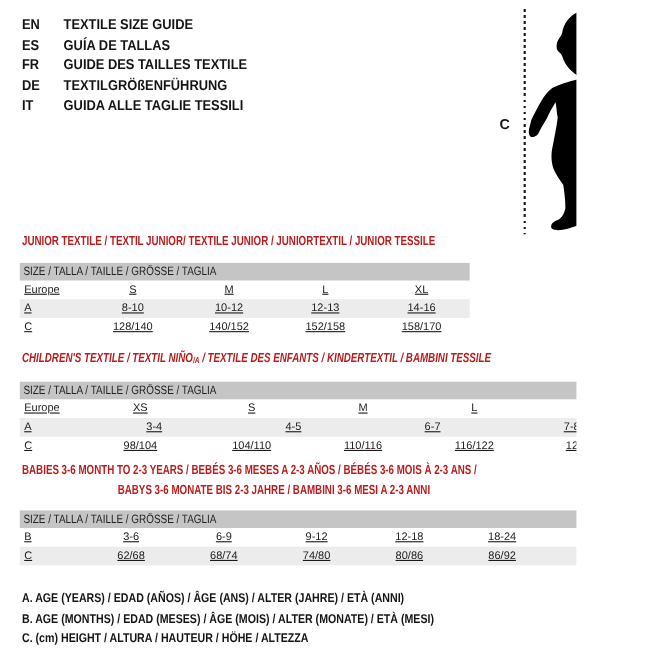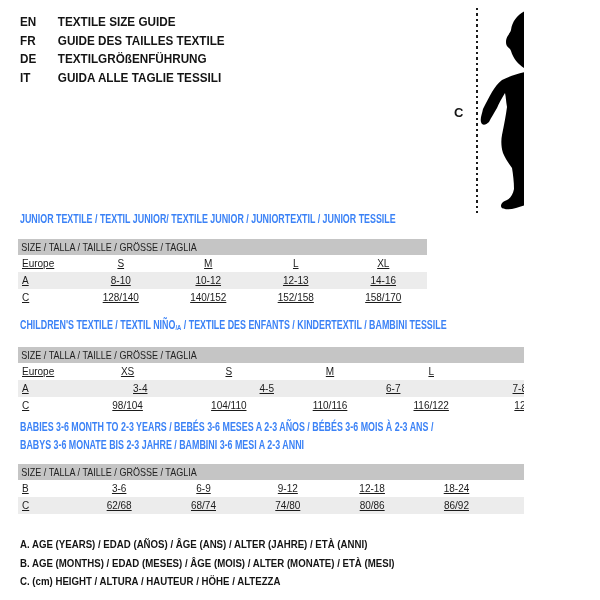--- a/index.html
+++ b/index.html
@@ -21,22 +21,22 @@
 
   
   .measure-line{
     position:absolute;left:476px;top:8px;width:2px;height:205px;
     background-image:repeating-linear-gradient(to bottom,#1b1b1b 0 2.5px,transparent 2.5px 5.5px);
   }
   .measure-label{position:absolute;left:454px;top:105px;font-size:13px;font-weight:bold;color:#141414;}
   .baby{position:absolute;left:478px;top:4px;width:112px;height:210px;}
 
   
-  .tbl-title{position:absolute;left:20px;font-size:12px;font-weight:bold;color:#3b82f6;line-height:14px;}
-  .tbl-title-multi{line-height:17.5px;}
+  .tbl-title{position:absolute;left:20px;font-size:12px;font-weight:bold;color:#b91c1c;line-height:14px;}
+  .tbl-title-multi{line-height:17.5px;text-align:center;}
   .size-bar{
     position:absolute;left:18px;height:16px;background:#c5c5c5;
     font-size:11px;font-weight:normal;line-height:16px;color:#222;
   }
   .size-bar .cond{padding-left:4px;}
   .tbl{position:absolute;left:18px;font-size:10px;text-decoration:underline;}
   .trow{display:flex;height:17px;line-height:17px;}
   .trow.stripe{background:#ececec;}
   .cell-label{flex:0 0 55px;text-align:left;padding-left:4px;}
   .cell{flex:1;text-align:center;}
@@ -50,20 +50,21 @@
 
   .t2sub{font-size:8px;vertical-align:-1px;}
 </style>
 </head>
 <body>
 
 <div class="page">
 
   <div class="langs">
     <div class="lang-row"><span class="cond sx90"><span class="lang-code">EN</span><span>TEXTILE SIZE GUIDE</span></span></div>
+    <div class="lang-row"><span class="cond sx90"><span class="lang-code">ES</span><span>GUÍA DE TALLAS</span></span></div>
     <div class="lang-row"><span class="cond sx90"><span class="lang-code">FR</span><span>GUIDE DES TAILLES TEXTILE</span></span></div>
     <div class="lang-row"><span class="cond sx90"><span class="lang-code">DE</span><span>TEXTILGRÖßENFÜHRUNG</span></span></div>
     <div class="lang-row"><span class="cond sx90"><span class="lang-code">IT</span><span>GUIDA ALLE TAGLIE TESSILI</span></span></div>
   </div>
 
   <div class="measure-line"></div>
   <div class="measure-label">C</div>
   <svg class="baby" viewBox="0 0 112 210" xmlns="http://www.w3.org/2000/svg">
     <path fill="#000000" d="
       M61,4
@@ -128,21 +129,21 @@
     </div>
     <div class="trow">
       <span class="cell-label">C</span>
       <span class="cell">128/140</span>
       <span class="cell">140/152</span>
       <span class="cell">152/158</span>
       <span class="cell">158/170</span>
     </div>
   </div>
 
-  <div class="tbl-title" style="top:318px;">
+  <div class="tbl-title" style="top:318px;font-style:italic;">
     <span class="cond sx74"><span>CHILDREN'S TEXTILE / TEXTIL NIÑO</span><span class="t2sub">/A</span><span> / TEXTILE DES ENFANTS / KINDERTEXTIL / BAMBINI TESSILE</span></span>
   </div>
   <div class="size-bar w-t23" style="top:347px;"><span class="cond sx82">SIZE / TALLA / TAILLE / GRÖSSE / TAGLIA</span></div>
   <div class="tbl w-t23" style="top:363px;">
     <div class="trow">
       <span class="cell-label">Europe</span>
       <span class="cell">XS</span>
       <span class="cell">S</span>
       <span class="cell">M</span>
       <span class="cell">L</span>

